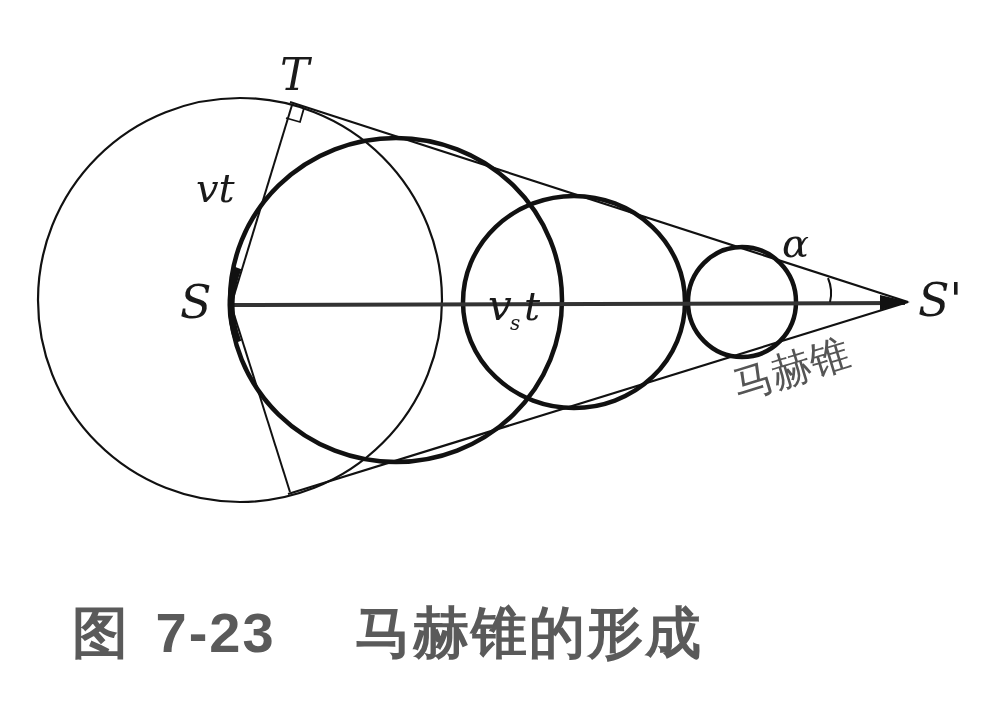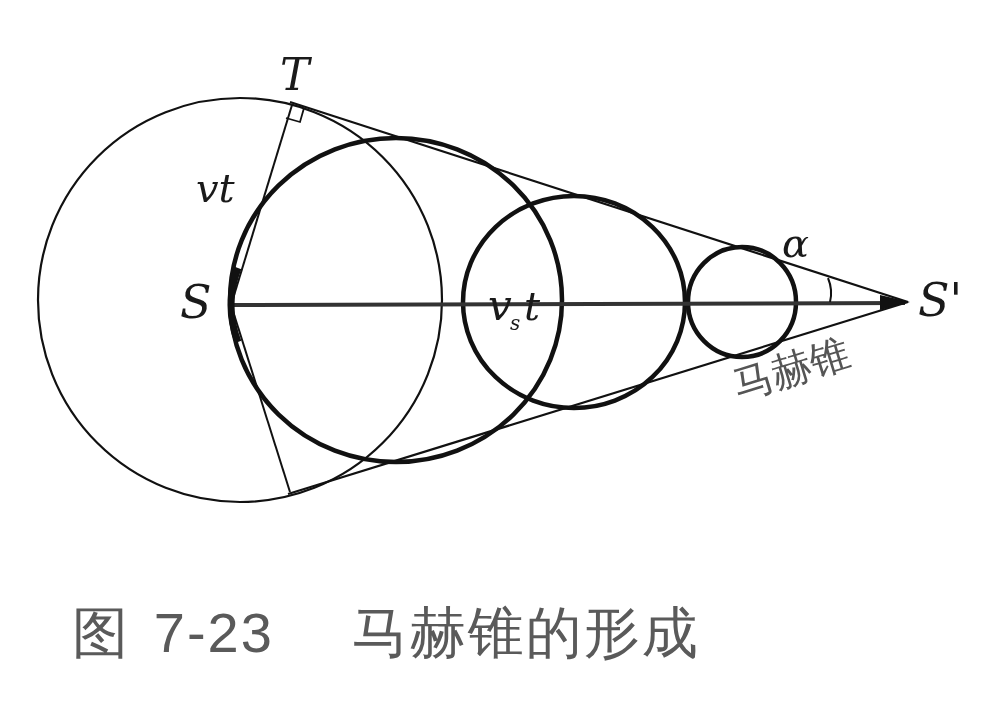--- a/index.html
+++ b/index.html
@@ -7,21 +7,21 @@
     #figure { position: absolute; left: 0; top: 0; width: 997px; height: 707px; }
     .stroke { fill: none; stroke: #111111; }
     .thin { stroke-width: 2.2; }
     .thick { stroke-width: 4.5; }
     .axis { stroke: #333333; stroke-width: 4; fill: none; }
     .lbl { font-family: "DejaVu Serif", "Liberation Serif", serif; font-style: italic; fill: #1a1a1a; }
     .cjk { font-family: "DejaVu Sans", "Liberation Sans", sans-serif; fill: #555555; }
     .caption {
       position: absolute; left: 72px; top: 596px; height: 80px;
       font-family: "DejaVu Sans", "Liberation Sans", sans-serif;
-      font-size: 56px; color: #5a5a5a; letter-spacing: 2px; white-space: nowrap;
+      font-size: 56px; color: #5a5a5a; letter-spacing: 2px; white-space: nowrap; font-weight: bold;
     }
     .caption .num { margin-left: 4px; margin-right: 58px; font-family: "Liberation Sans", sans-serif; }
   </style>
 </head>
 <body>
 
 <svg id="figure" viewBox="0 0 997 707" xmlns="http://www.w3.org/2000/svg">
 
   <ellipse class="stroke thin" cx="240" cy="300" rx="202" ry="202"></ellipse>
   <ellipse class="stroke thick" cx="396" cy="300" rx="166" ry="162"></ellipse>

